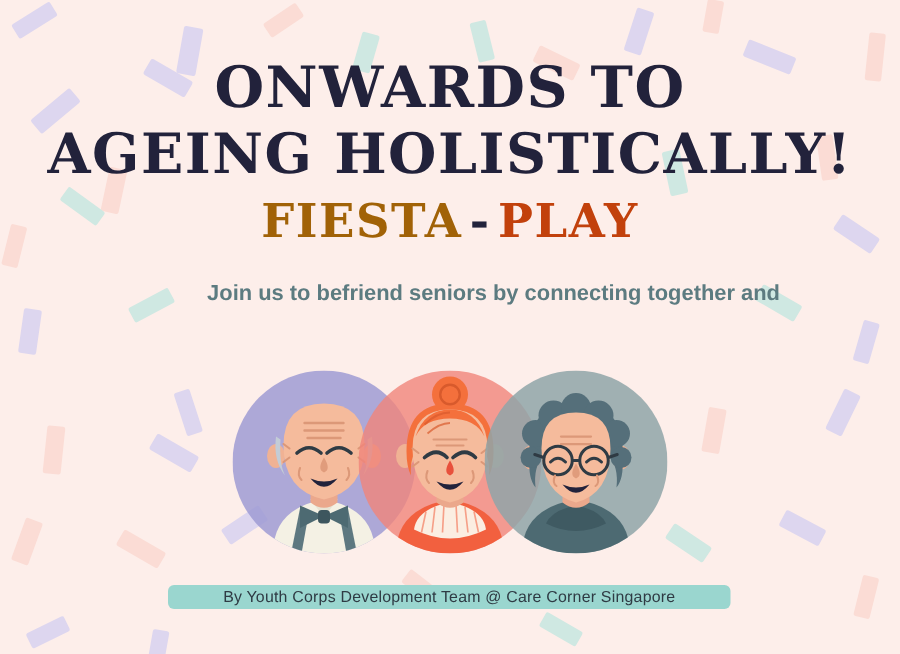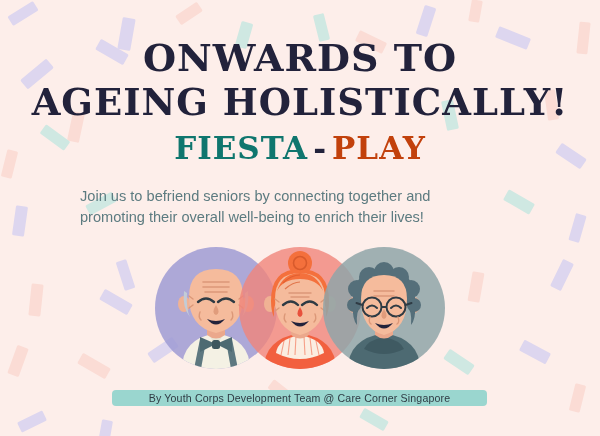--- a/index.html
+++ b/index.html
@@ -45,34 +45,34 @@
 
   #subtitle-line {
     margin-top:6px;
     font-family:"DejaVu Serif", serif;
     font-weight:700;
     font-size:31px;
     line-height:36px;
     letter-spacing:1px;
     white-space:nowrap;
   }
-  .fiesta-word { color:#0f766e; }
+  .fiesta-word { color:#a16207; }
   .dash-word   { color:#22223b; padding:0 5px; }
   .play-word   { color:#c2410c; }
 
   
   #description {
     position:absolute;
     top:186px; left:50%;
     transform:translateX(-50%);
     width:440px;
-    text-align:left;
+    text-align:right;
     font-size:14.6px;
     line-height:21px;
-    font-weight:400;
+    font-weight:700;
     color:#5c7b80;
   }
   #description span { display:block; }
 
   
   #portraits {
     position:absolute;
     top:247px; left:50%;
     transform:translateX(-50%);
     width:290px; height:122px;
@@ -153,21 +153,20 @@
   <div id="headline">
     <div class="title-line" id="title-line-1">ONWARDS TO</div>
     <div class="title-line" id="title-line-2">AGEING HOLISTICALLY!</div>
     <div id="subtitle-line">
       <span class="fiesta-word">FIESTA</span><span class="dash-word">-</span><span class="play-word">PLAY</span>
     </div>
   </div>
 
   <div id="description">
     <span>Join us to befriend seniors by connecting together and</span>
-    <span>promoting their overall well-being to enrich their lives!</span>
   </div>
 
   <div id="portraits">
 
     <div class="portrait" id="portrait-elderly-man">
       <svg viewBox="0 0 122 122" xmlns="http://www.w3.org/2000/svg">
         <defs>
             <clipPath id="clipA">
               <circle cx="61" cy="61" r="61"></circle>
             </clipPath>

